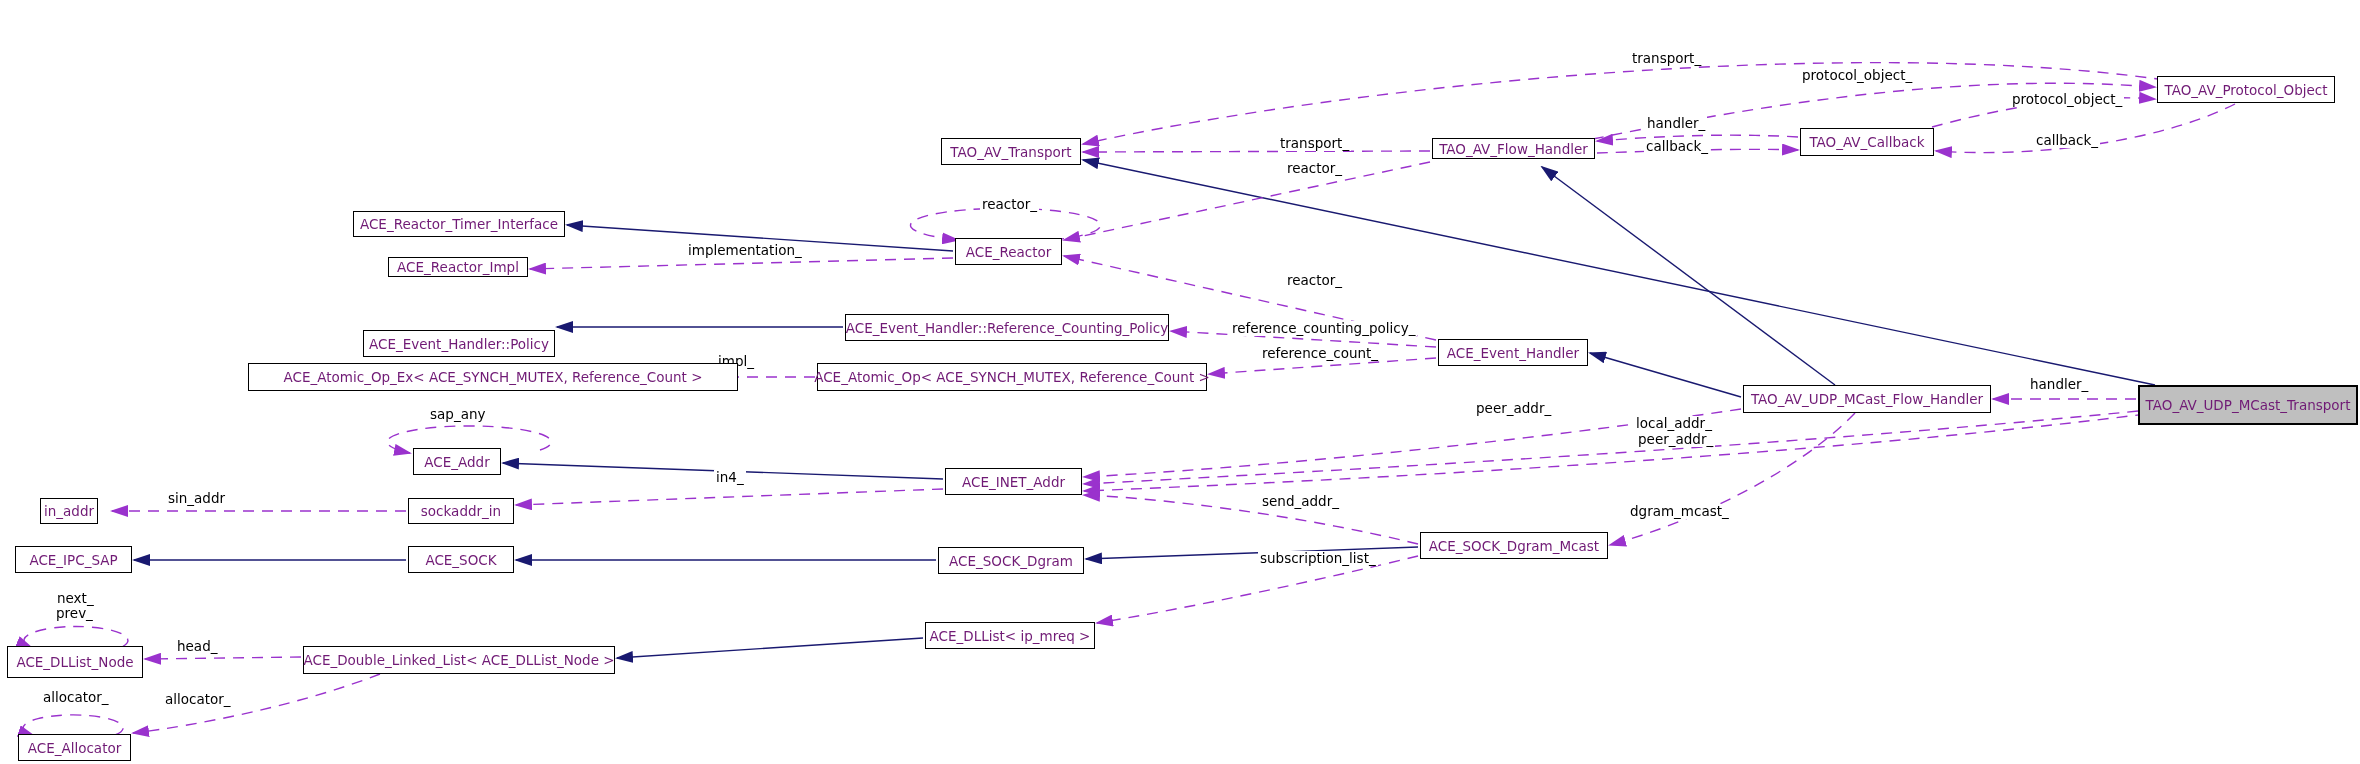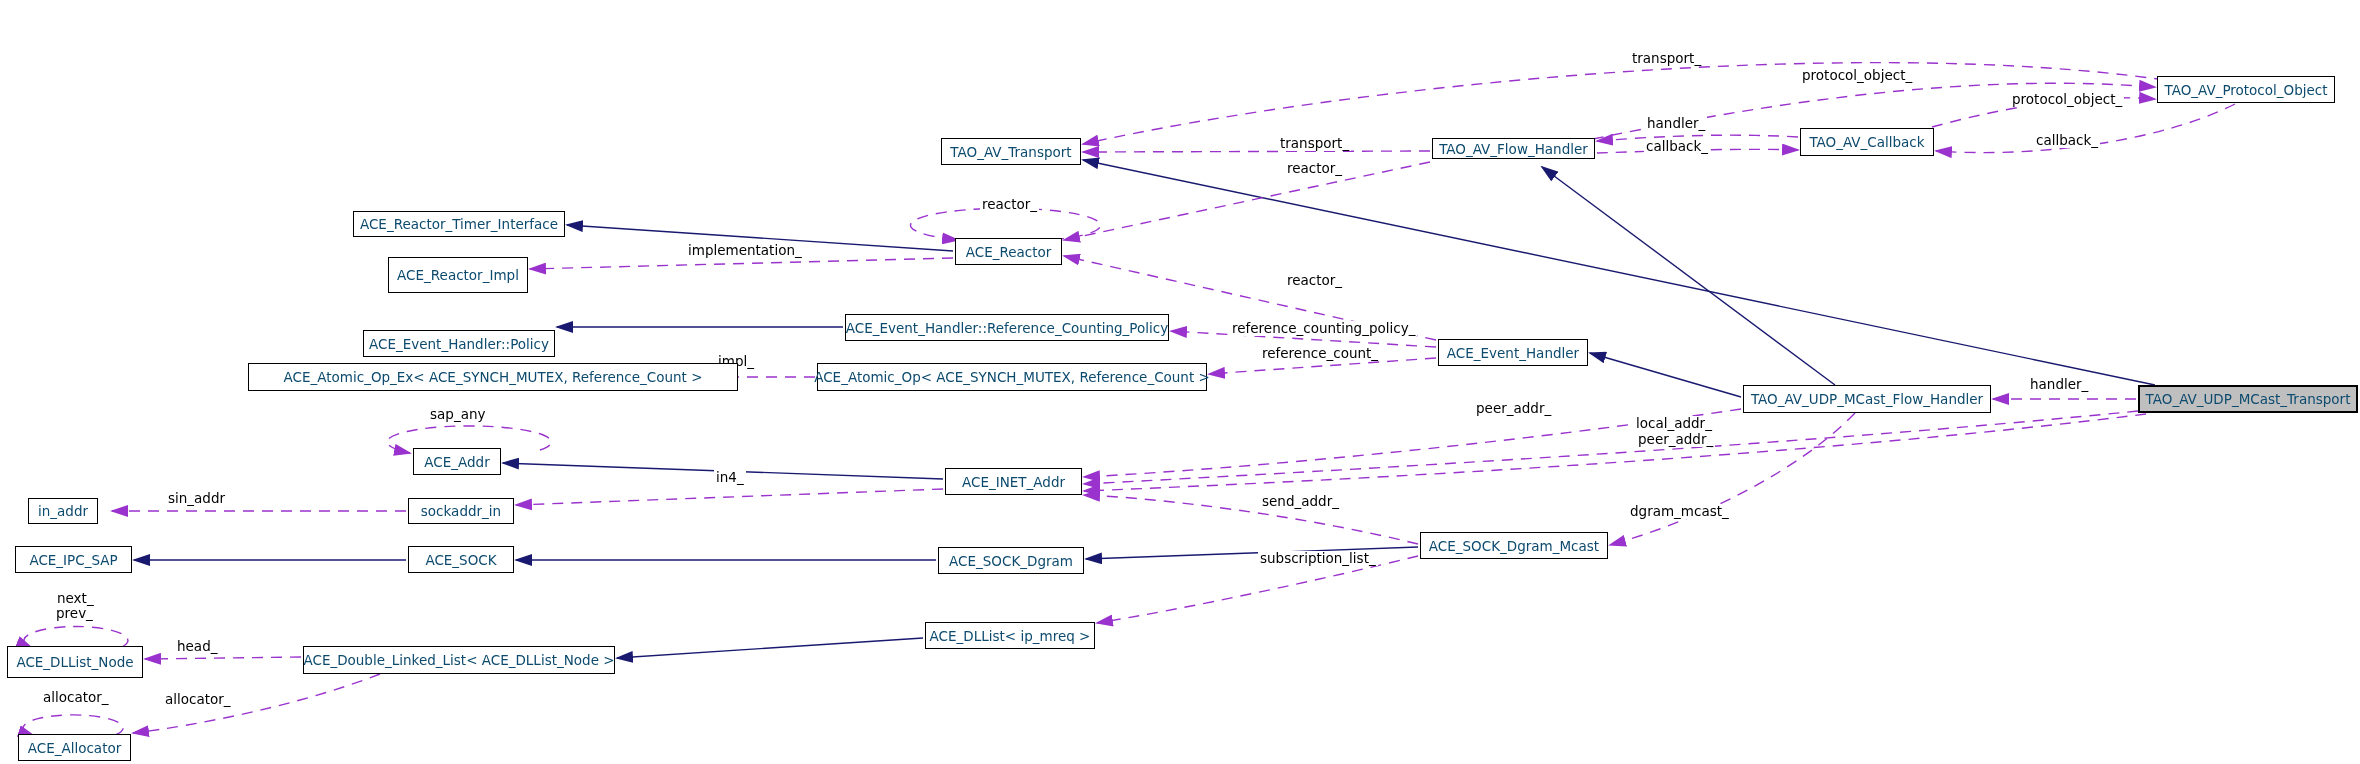--- a/index.html
+++ b/index.html
@@ -1,20 +1,20 @@
 <!DOCTYPE html>
 <html><head>
 <meta charset="utf-8">
 <style>
   html,body{margin:0;padding:0;background:#ffffff;}
   #canvas{position:relative;width:2360px;height:764px;background:#ffffff;overflow:hidden;
           font-family:"DejaVu Sans","Liberation Sans",sans-serif;}
   #edges{position:absolute;left:0;top:0;width:2360px;height:764px;}
   .node{position:absolute;box-sizing:border-box;background:#ffffff;border:1.4px solid #000000;
-        display:flex;align-items:center;justify-content:center;font-size:13.5px;color:#0c4a6e;
+        display:flex;align-items:center;justify-content:center;font-size:13.5px;color:#701a75;
         white-space:nowrap;z-index:3;}
   .node.hl{background:#bfbfbf;border-width:2px;}
   .elabel{position:absolute;font-size:13.5px;color:#000;white-space:nowrap;z-index:2;
           background:#ffffff;padding:0 2px;line-height:15px;text-align:center;}
   .edge-inherit{stroke:#191970;stroke-width:1.4;fill:none;}
   .edge-usage{stroke:#9a32cd;stroke-width:1.4;fill:none;stroke-dasharray:11,8;}
 </style>
 </head>
 <body>
 
@@ -70,31 +70,31 @@
     <path class="edge-usage" d="M 115,735 A 50,13 0 1 0 34,736" marker-end="url(#arr-purple)"></path>
     <path class="edge-usage" d="M 380,674 C 300,705 200,725 133,733" marker-end="url(#arr-purple)"></path>
   </svg>
 
   <div class="node" style="left:2157px;top:76px;width:178px;height:27px">TAO_AV_Protocol_Object</div>
   <div class="node" style="left:941px;top:138px;width:140px;height:27px">TAO_AV_Transport</div>
   <div class="node" style="left:1432px;top:138px;width:163px;height:21px">TAO_AV_Flow_Handler</div>
   <div class="node" style="left:1800px;top:128px;width:134px;height:28px">TAO_AV_Callback</div>
   <div class="node" style="left:353px;top:211px;width:212px;height:26px">ACE_Reactor_Timer_Interface</div>
   <div class="node" style="left:955px;top:238px;width:107px;height:27px">ACE_Reactor</div>
-  <div class="node" style="left:388px;top:257px;width:140px;height:36px">ACE_Reactor_Impl</div>
+  <div class="node" style="left:388px;top:257px;width:140px;height:20px">ACE_Reactor_Impl</div>
   <div class="node" style="left:363px;top:330px;width:192px;height:27px">ACE_Event_Handler::Policy</div>
   <div class="node" style="left:845px;top:314px;width:324px;height:27px">ACE_Event_Handler::Reference_Counting_Policy</div>
   <div class="node" style="left:1438px;top:339px;width:150px;height:27px">ACE_Event_Handler</div>
   <div class="node" style="left:248px;top:363px;width:490px;height:28px">ACE_Atomic_Op_Ex&lt; ACE_SYNCH_MUTEX, Reference_Count &gt;</div>
   <div class="node" style="left:817px;top:363px;width:390px;height:28px">ACE_Atomic_Op&lt; ACE_SYNCH_MUTEX, Reference_Count &gt;</div>
   <div class="node" style="left:1743px;top:385px;width:248px;height:28px">TAO_AV_UDP_MCast_Flow_Handler</div>
-  <div class="node hl" style="left:2138px;top:385px;width:220px;height:28px">TAO_AV_UDP_MCast_Transport</div>
+  <div class="node hl" style="left:2138px;top:385px;width:220px;height:40px">TAO_AV_UDP_MCast_Transport</div>
   <div class="node" style="left:413px;top:448px;width:88px;height:27px">ACE_Addr</div>
   <div class="node" style="left:945px;top:468px;width:137px;height:27px">ACE_INET_Addr</div>
-  <div class="node" style="left:28px;top:498px;width:70px;height:26px">in_addr</div>
+  <div class="node" style="left:40px;top:498px;width:58px;height:26px">in_addr</div>
   <div class="node" style="left:408px;top:498px;width:106px;height:26px">sockaddr_in</div>
   <div class="node" style="left:15px;top:546px;width:117px;height:27px">ACE_IPC_SAP</div>
   <div class="node" style="left:408px;top:546px;width:106px;height:27px">ACE_SOCK</div>
   <div class="node" style="left:938px;top:547px;width:146px;height:27px">ACE_SOCK_Dgram</div>
   <div class="node" style="left:1420px;top:532px;width:188px;height:27px">ACE_SOCK_Dgram_Mcast</div>
   <div class="node" style="left:925px;top:622px;width:170px;height:27px">ACE_DLList&lt; ip_mreq &gt;</div>
   <div class="node" style="left:7px;top:646px;width:136px;height:32px">ACE_DLList_Node</div>
   <div class="node" style="left:303px;top:646px;width:312px;height:28px">ACE_Double_Linked_List&lt; ACE_DLList_Node &gt;</div>
   <div class="node" style="left:18px;top:734px;width:113px;height:27px">ACE_Allocator</div>
 

